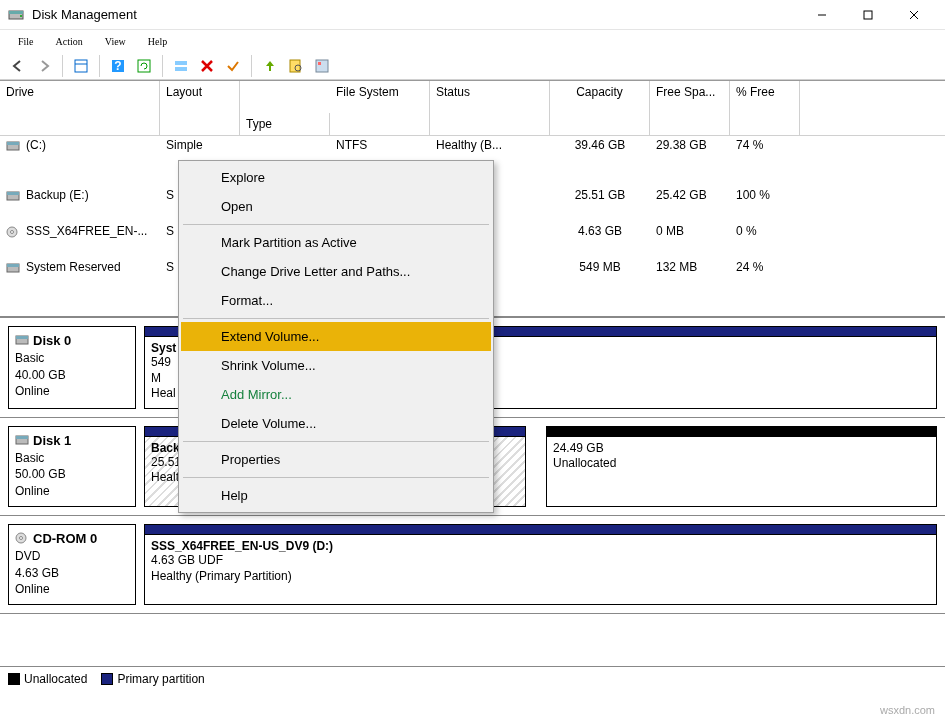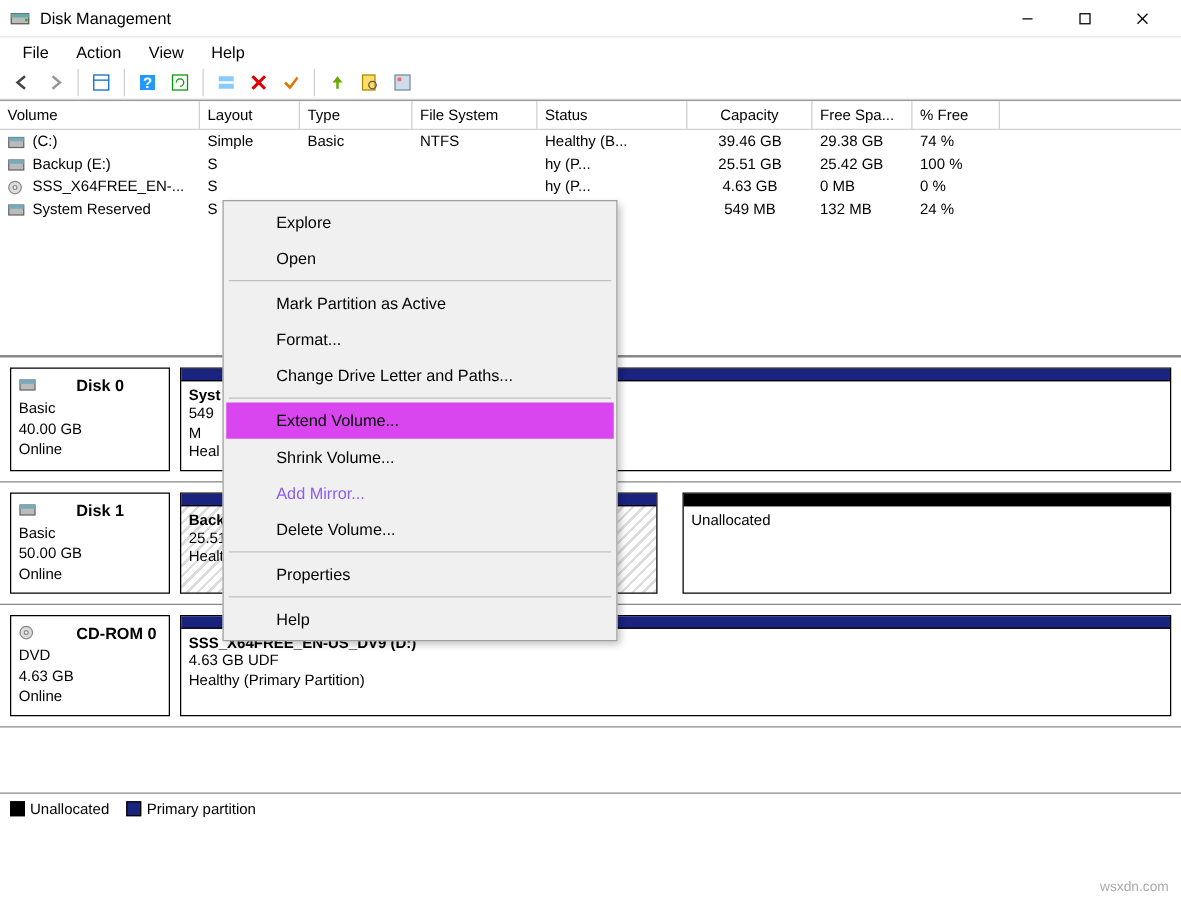--- a/index.html
+++ b/index.html
@@ -7,71 +7,71 @@
 
 
 .titlebar { height: 30px; display: flex; align-items: center; padding: 0 8px; border-bottom: 1px solid #e5e5e5; }
 .titlebar .icon { width: 16px; height: 16px; margin-right: 8px; }
 .titlebar .title { flex: 1; font-size: 13px; }
 .titlebar .winbtn { width: 46px; height: 30px; display: flex; align-items: center; justify-content: center; }
 .titlebar .winbtn svg { width: 10px; height: 10px; }
 
 
 .menubar { height: 22px; display: flex; align-items: center; padding: 0 8px; gap: 2px; }
-.menubar .mitem { padding: 2px 10px; font-size: 13px; }
+.menubar .mitem { padding: 2px 10px; font-size: 10px; font-family: Liberation Serif, serif; }
 
 
 .toolbar { height: 28px; display: flex; align-items: center; padding: 0 6px; gap: 2px; border-bottom: 1px solid #d0d0d0; }
 .toolbar .tbtn { width: 24px; height: 24px; display: flex; align-items: center; justify-content: center; }
 .toolbar .sep { width: 1px; height: 22px; background: #d0d0d0; margin: 0 4px; }
 
 
 .vol-list { border-top: 1px solid #999; }
 .vol-head { display: flex; background: #fff; border-bottom: 1px solid #d0d0d0; }
 .vol-head .col { padding: 4px 6px; border-right: 1px solid #d0d0d0; font-size: 12px; }
 .vol-rows { height: 180px; overflow-y: auto; background: #fff; }
 .vol-row { display: flex; padding: 1px 0; }
 .vol-row .cell { padding: 1px 6px; font-size: 12px; white-space: nowrap; overflow: hidden; text-overflow: ellipsis; }
 .vol-row .vicon { width: 16px; height: 12px; display: inline-block; vertical-align: middle; margin-right: 4px; }
 
 .c-vol { width: 160px; }
 .c-lay { width: 80px; }
-.c-typ { width: 90px; }
+.c-typ { width: 90px; margin-top: 32px; }
 .c-fs  { width: 100px; }
 .c-sta { width: 120px; }
 .c-cap { width: 100px; text-align: center; }
 .c-fre { width: 80px; }
 .c-pct { width: 70px; }
 
 
 .disk-area { border-top: 2px solid #888; height: 350px; overflow-y: scroll; background: #fff; }
 .disk-row { display: flex; border-bottom: 1px solid #888; min-height: 92px; }
 .disk-info { width: 128px; border: 1px solid #000; padding: 6px; margin: 8px; background: #fff; }
-.disk-info .dname { font-weight: bold; font-size: 13px; margin-left: 28px; }
+.disk-info .dname { font-weight: bold; font-size: 13px; }
 .disk-info .dline { font-size: 12px; line-height: 1.4; }
 .disk-info .dicon { width: 16px; height: 16px; display: inline-block; vertical-align: middle; margin-right: 2px; }
 .disk-parts { flex: 1; display: flex; margin: 8px 8px 8px 0; gap: 20px; }
 .part { border: 1px solid #000; padding: 6px; position: relative; }
 .part .bar { height: 10px; background: #1a237e; margin: -6px -6px 4px -6px; border-bottom: 1px solid #000; }
 .part .bar.black { background: #000; }
 .part .pname { font-weight: bold; font-size: 12px; }
 .part .pline { font-size: 12px; line-height: 1.3; }
 .part.hatched { background-image: repeating-linear-gradient(135deg, #fff, #fff 4px, #ddd 4px, #ddd 6px); }
 
 
 .legend { height: 24px; border-top: 1px solid #888; display: flex; align-items: center; padding: 0 8px; gap: 14px; }
 .legend .sw { width: 12px; height: 12px; display: inline-block; border: 1px solid #000; margin-right: 4px; vertical-align: middle; }
 .legend .sw.black { background: #000; }
 .legend .sw.navy { background: #1a237e; }
 
 
 .ctx { position: absolute; background: #f0f0f0; border: 1px solid #a0a0a0; box-shadow: 3px 3px 6px rgba(0,0,0,.25); width: 316px; z-index: 100; padding: 2px; }
 .ctx .citem { padding: 7px 18px 7px 40px; font-size: 13px; }
-.ctx .citem.hl { background: #d946ef; }
-.ctx .citem.disabled { color: #8b5cf6; }
+.ctx .citem.hl { background: #eab308; }
+.ctx .citem.disabled { color: #15803d; }
 .ctx .csep { height: 1px; background: #c0c0c0; margin: 3px 2px; }
 
 .watermark { position: absolute; bottom: 6px; right: 10px; font-size: 11px; color: #aaa; }
 </style>
 </head>
 <body>
 
 <div class="titlebar">
   <span class="icon">
     <svg viewBox="0 0 16 16">
@@ -169,21 +169,21 @@
   <div class="tbtn">
       <svg width="16" height="16" viewBox="0 0 16 16">
         <rect x="2" y="2" width="12" height="12" fill="#cde" stroke="#789"></rect>
         <rect x="4" y="4" width="3" height="3" fill="#f66"></rect>
       </svg>
     </div>
 </div>
 
 <div class="vol-list">
   <div class="vol-head">
-    <div class="col c-vol">Volume</div>
+    <div class="col c-vol">Drive</div>
     <div class="col c-lay">Layout</div>
     <div class="col c-typ">Type</div>
     <div class="col c-fs">File System</div>
     <div class="col c-sta">Status</div>
     <div class="col c-cap">Capacity</div>
     <div class="col c-fre">Free Spa...</div>
     <div class="col c-pct">% Free</div>
   </div>
   <div class="vol-rows" id="vol-rows">
       <div class="vol-row">
@@ -278,20 +278,21 @@
       </div>
       <div class="disk-parts">
         <div class="part hatched" style="flex: 0 0 382px;">
           <div class="bar "></div>
           <div class="pname">Back</div>
           <div class="pline">25.51</div>
           <div class="pline">Healthy (Primary Partition)</div>
         </div>
         <div class="part" style="flex: 1 1 0%;">
           <div class="bar black"></div>
+          <div class="pline">24.49 GB</div>
           <div class="pline">Unallocated</div>
         </div>
       </div>
     </div>
     <div class="disk-row">
       <div class="disk-info">
         <div><span class="dicon"><svg viewBox="0 0 16 12">
               <circle cx="6" cy="6" r="5" fill="#ddd" stroke="#888"></circle>
               <circle cx="6" cy="6" r="1.5" fill="#fff" stroke="#888"></circle>
             </svg></span><span class="dname">CD-ROM 0</span></div>
@@ -313,22 +314,22 @@
 <div class="legend">
   <span><span class="sw black"></span><span>Unallocated</span></span>
   <span><span class="sw navy"></span><span>Primary partition</span></span>
 </div>
 
 <div class="ctx" id="ctx" style="left:178px; top:160px;">
     <div class="citem">Explore</div>
     <div class="citem">Open</div>
     <div class="csep"></div>
     <div class="citem">Mark Partition as Active</div>
+    <div class="citem">Change Drive Letter and Paths...</div>
     <div class="citem">Format...</div>
-    <div class="citem">Change Drive Letter and Paths...</div>
     <div class="csep"></div>
     <div class="citem hl">Extend Volume...</div>
     <div class="citem">Shrink Volume...</div>
     <div class="citem disabled">Add Mirror...</div>
     <div class="citem">Delete Volume...</div>
     <div class="csep"></div>
     <div class="citem">Properties</div>
     <div class="csep"></div>
     <div class="citem">Help</div>
   </div>

